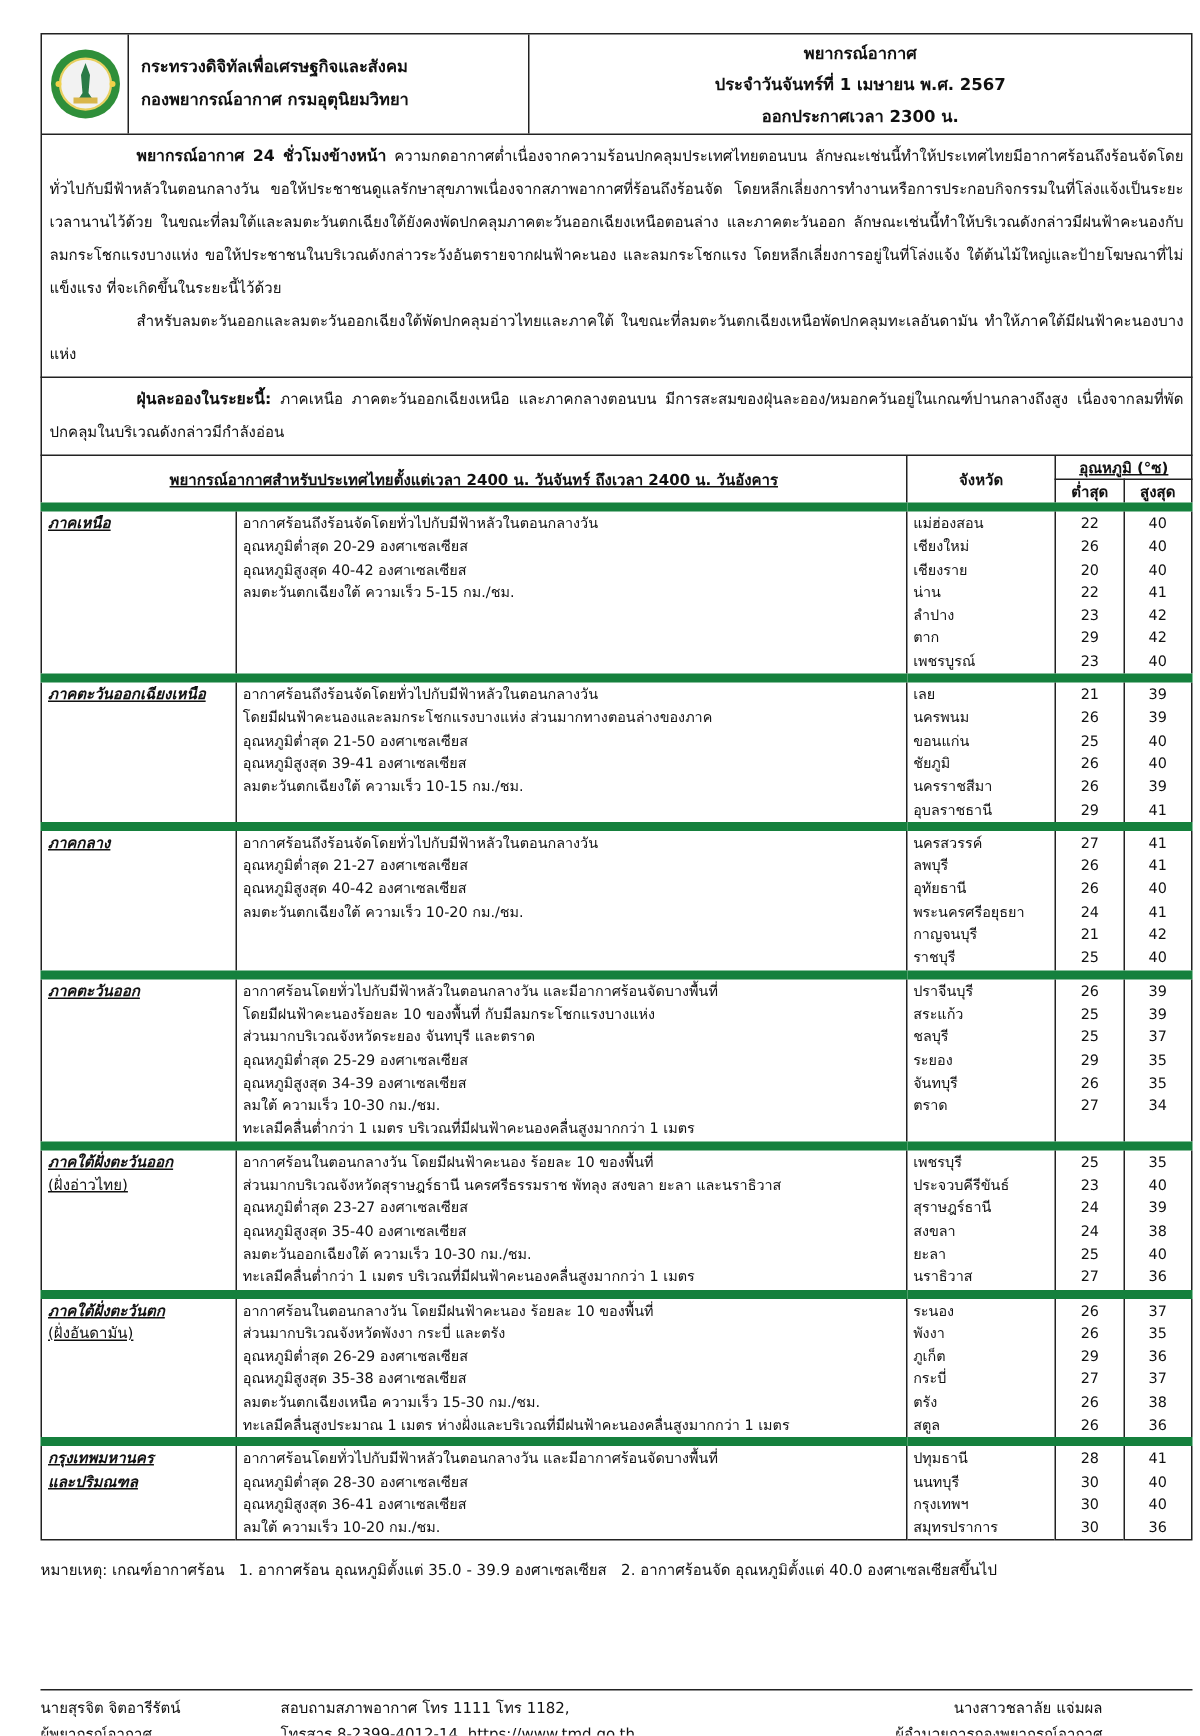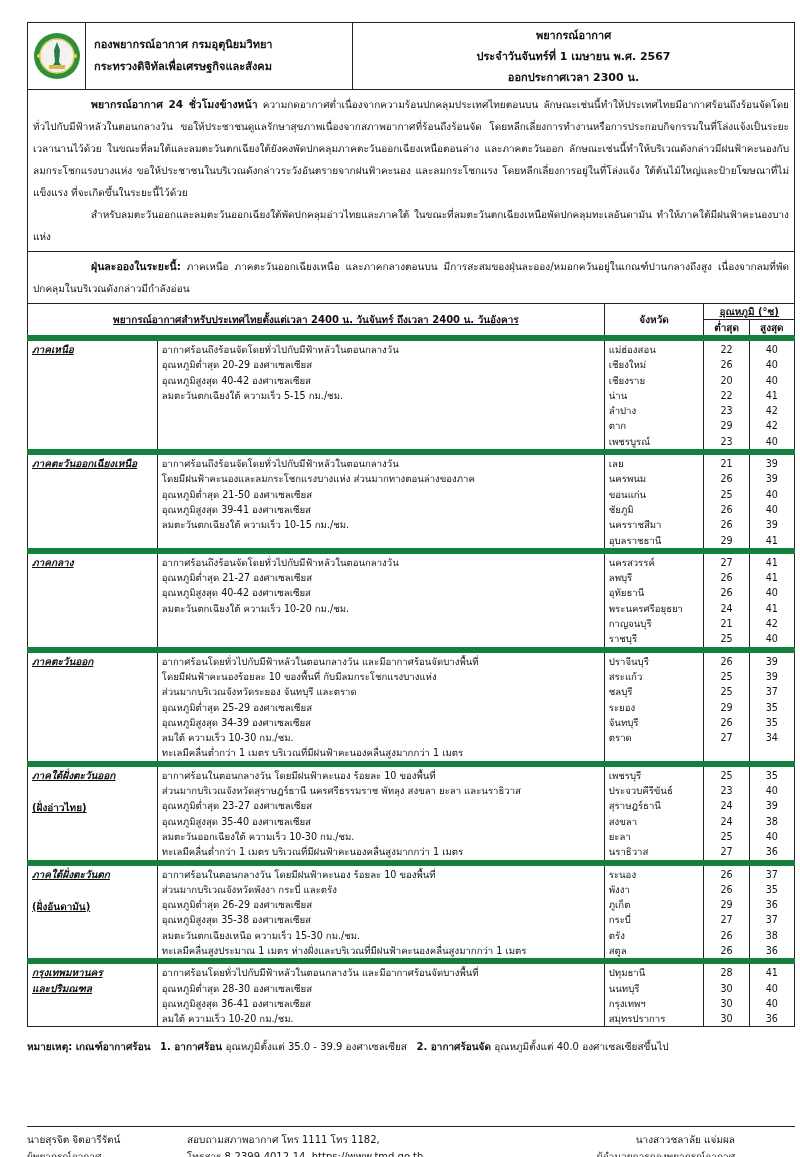--- a/index.html
+++ b/index.html
@@ -16,28 +16,28 @@
   .org-cell { width: 258px; border-right: 1px solid #222; display: flex; flex-direction: column; justify-content: center; padding-left: 8px; font-weight: bold; font-size: 11px; line-height: 22px; }
   .title-cell { flex: 1; display: flex; flex-direction: column; align-items: center; justify-content: center; font-weight: bold; font-size: 11px; line-height: 21px; }
   .box { border: 1px solid #222; border-top: none; padding: 3px 5px; line-height: 22px; font-size: 10px; text-align: justify; }
   .box b { font-size: 10.5px; }
   .indent { display: inline-block; width: 58px; }
   table.fc { width: 100%; border-collapse: collapse; border: 1px solid #222; border-top: none; font-size: 9.6px; }
   table.fc td, table.fc th { border-left: 1px solid #222; border-right: 1px solid #222; padding: 0 4px; vertical-align: top; }
   table.fc th { border-bottom: 1px solid #222; font-weight: bold; font-size: 10px; }
   table.fc tr.region td { border-top: 6px solid #15803d; }
   .region-name { font-weight: bold; text-decoration: underline; font-style: italic; font-size: 10px; line-height: 15.3px; padding-top: 1px !important; width: 120px; }
-  .region-sub { font-weight: bold; font-style: normal; text-decoration: none; display: block; margin-top: 17px; }
+  .region-sub { font-weight: normal; font-style: normal; text-decoration: none; display: block; }
   .desc div, .prov div, .num div { line-height: 15.3px; white-space: nowrap; }
   .desc { width: 435px; padding-top: 1px !important; }
   .prov { width: 90px; padding-top: 1px !important; }
   .num { width: 36px; text-align: center; padding-top: 1px !important; }
   .row-pad { height: 8px; }
   .note { margin-top: 12px; font-size: 10px; }
-  .note b { font-weight: bold; }
+  .note b { font-weight: normal; }
   .footer { position: absolute; left: 27px; top: 1126px; width: 768px; border-top: 1.5px solid #222; padding-top: 4px; display: flex; font-size: 10px; line-height: 17px; }
   .f1 { width: 160px; }
   .f2 { width: 290px; }
   .f3 { flex: 1; text-align: right; padding-right: 60px; }
 </style>
 </head>
 <body>
 
 <div class="page">
   <div class="header">
@@ -45,22 +45,22 @@
       <svg width="48" height="48" viewBox="0 0 48 48">
         <circle cx="24" cy="24" r="23" fill="#2f8f3a"></circle>
         <circle cx="24" cy="24" r="17" fill="#f2f2f2" stroke="#e8d060" stroke-width="1.5"></circle>
         <path d="M24 10 L27 18 L26 30 L30 36 L18 36 L22 30 L21 18 Z" fill="#2a7a46"></path>
         <rect x="16" y="33" width="16" height="4" fill="#d9b64a"></rect>
         <circle cx="6" cy="24" r="2" fill="#f2d24a"></circle>
         <circle cx="42" cy="24" r="2" fill="#f2d24a"></circle>
       </svg>
     </div>
     <div class="org-cell">
+      <div>กระทรวงดิจิทัลเพื่อเศรษฐกิจและสังคม</div>
       <div>กองพยากรณ์อากาศ กรมอุตุนิยมวิทยา</div>
-      <div>กระทรวงดิจิทัลเพื่อเศรษฐกิจและสังคม</div>
     </div>
     <div class="title-cell">
       <div>พยากรณ์อากาศ</div>
       <div>ประจำวันจันทร์ที่ 1 เมษายน พ.ศ. 2567</div>
       <div>ออกประกาศเวลา 2300 น.</div>
     </div>
   </div>
 
   <div class="box">
     <div><span class="indent"></span><b>พยากรณ์อากาศ 24 ชั่วโมงข้างหน้า</b> <span>ความกดอากาศต่ำเนื่องจากความร้อนปกคลุมประเทศไทยตอนบน ลักษณะเช่นนี้ทำให้ประเทศไทยมีอากาศร้อนถึงร้อนจัดโดยทั่วไปกับมีฟ้าหลัวในตอนกลางวัน ขอให้ประชาชนดูแลรักษาสุขภาพเนื่องจากสภาพอากาศที่ร้อนถึงร้อนจัด โดยหลีกเลี่ยงการทำงานหรือการประกอบกิจกรรมในที่โล่งแจ้งเป็นระยะเวลานานไว้ด้วย ในขณะที่ลมใต้และลมตะวันตกเฉียงใต้ยังคงพัดปกคลุมภาคตะวันออกเฉียงเหนือตอนล่าง และภาคตะวันออก ลักษณะเช่นนี้ทำให้บริเวณดังกล่าวมีฝนฟ้าคะนองกับลมกระโชกแรงบางแห่ง ขอให้ประชาชนในบริเวณดังกล่าวระวังอันตรายจากฝนฟ้าคะนอง และลมกระโชกแรง โดยหลีกเลี่ยงการอยู่ในที่โล่งแจ้ง ใต้ต้นไม้ใหญ่และป้ายโฆษณาที่ไม่แข็งแรง ที่จะเกิดขึ้นในระยะนี้ไว้ด้วย</span></div>

